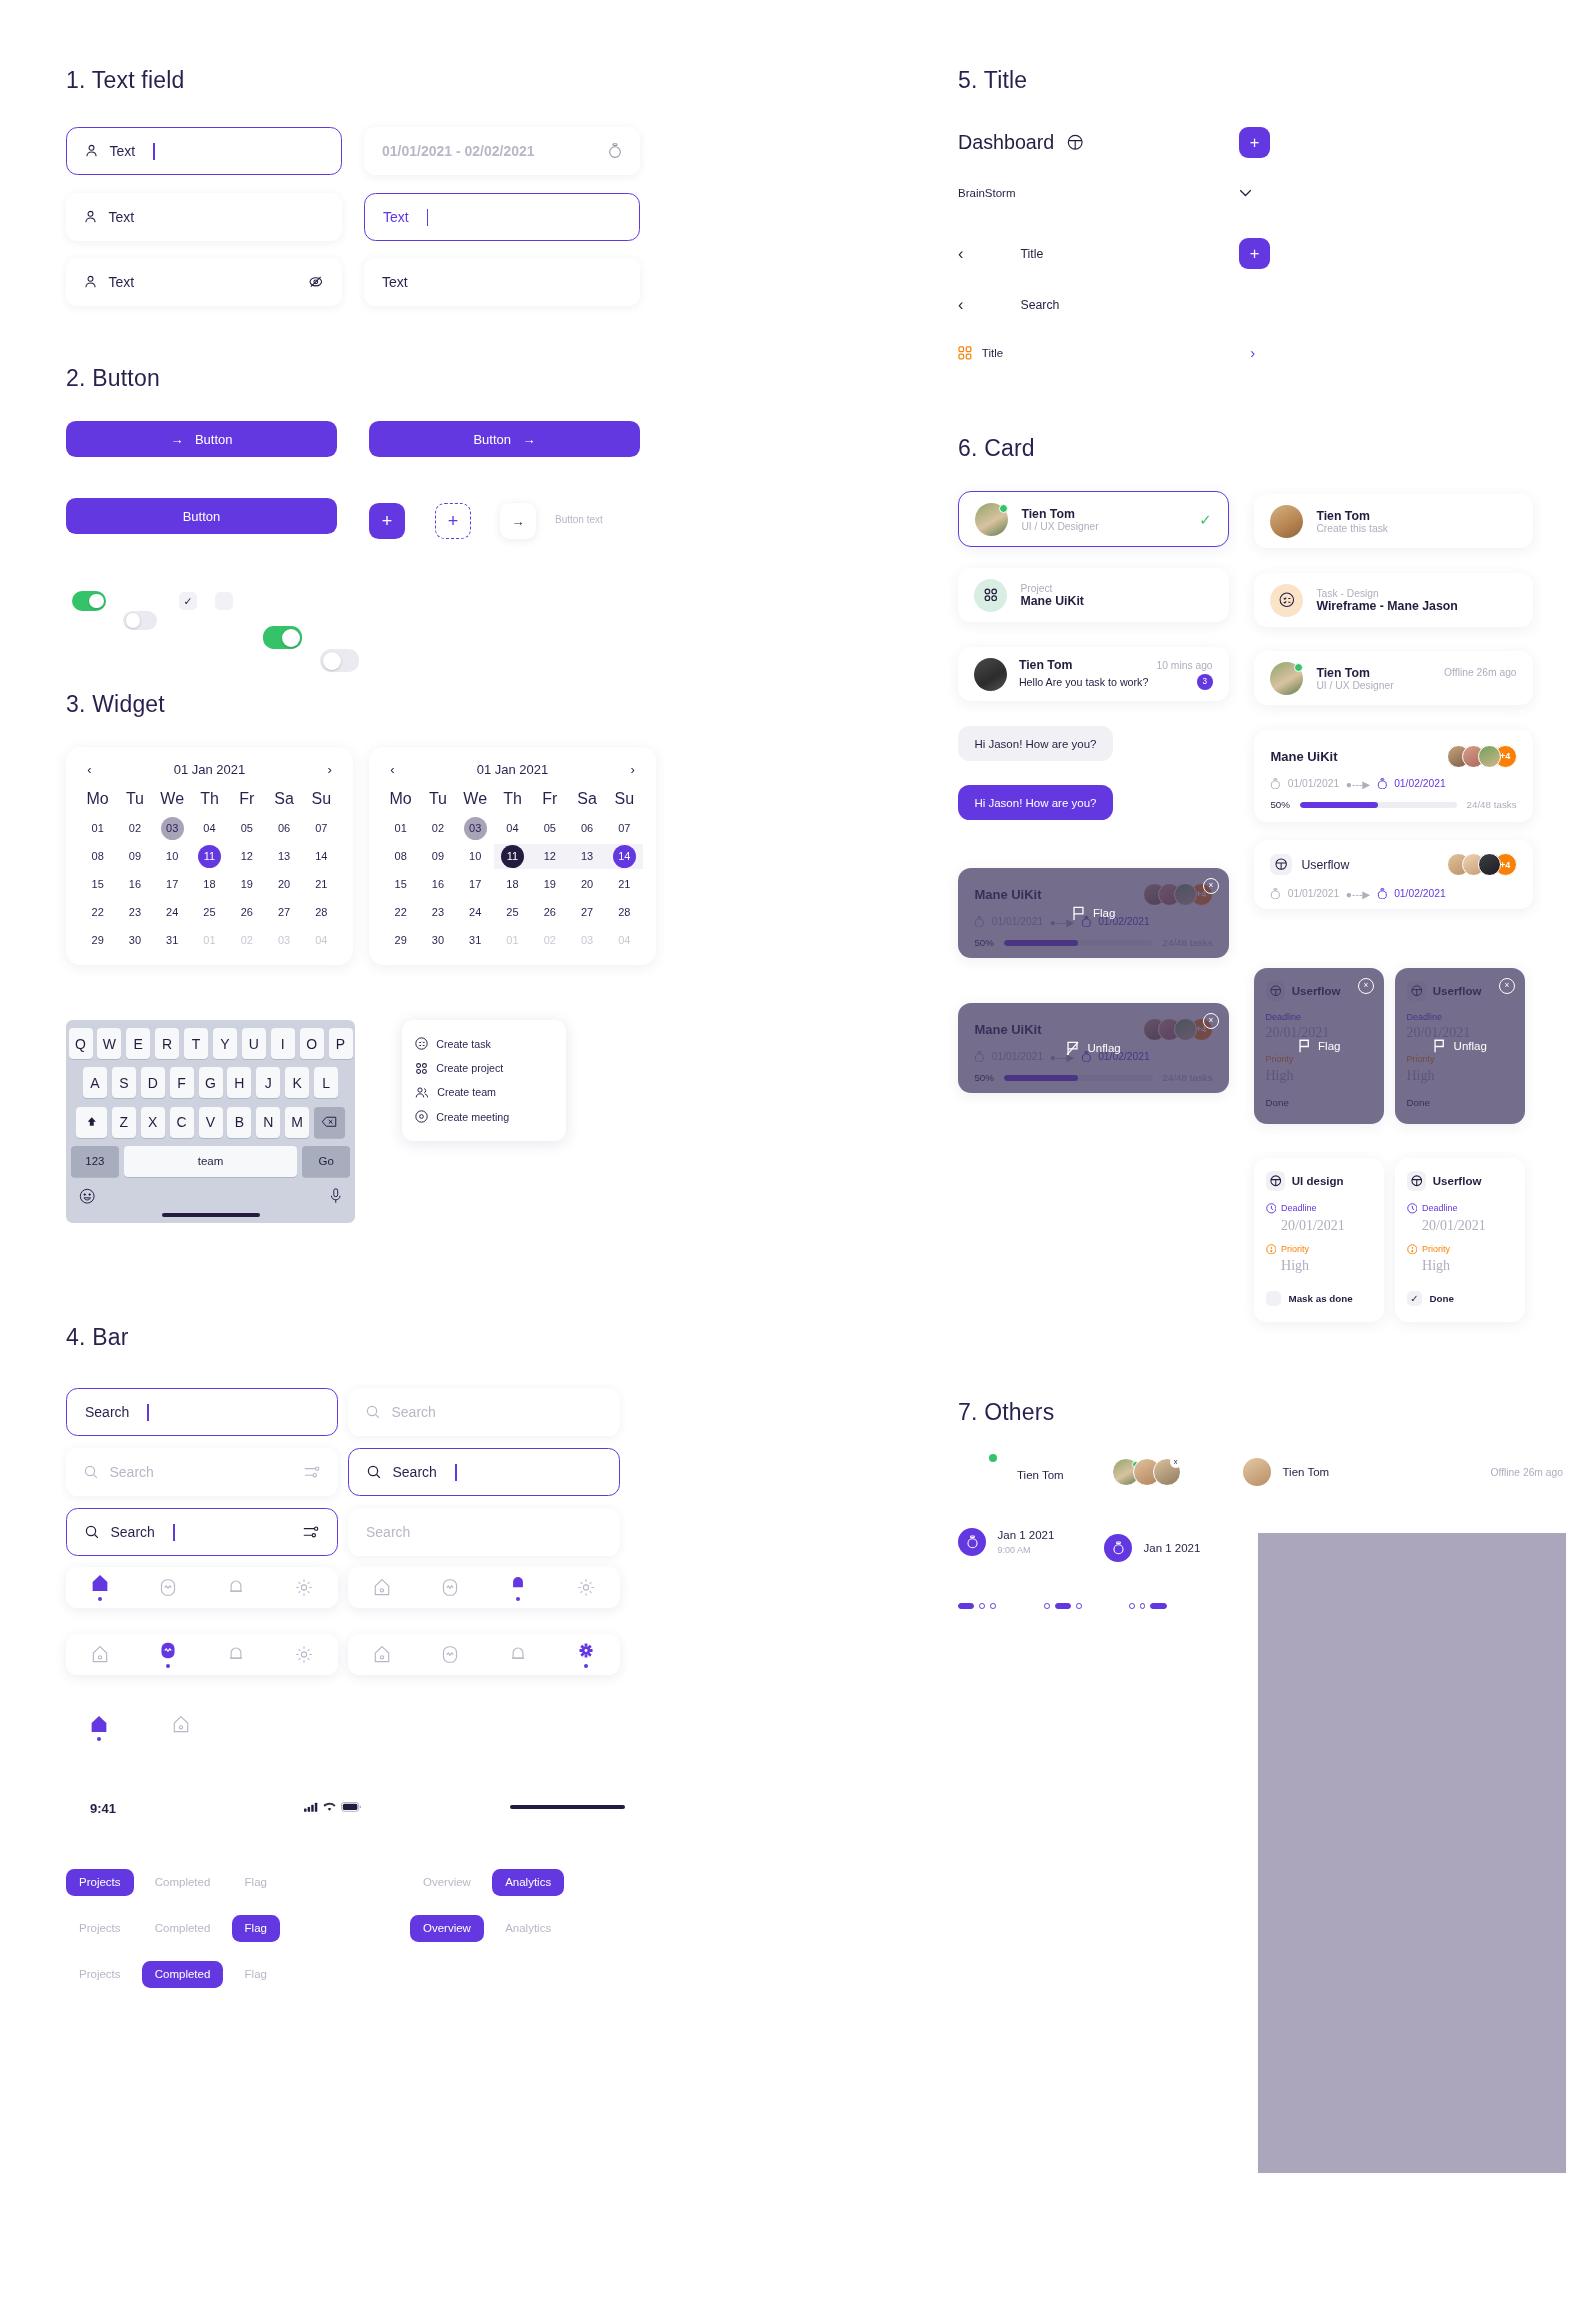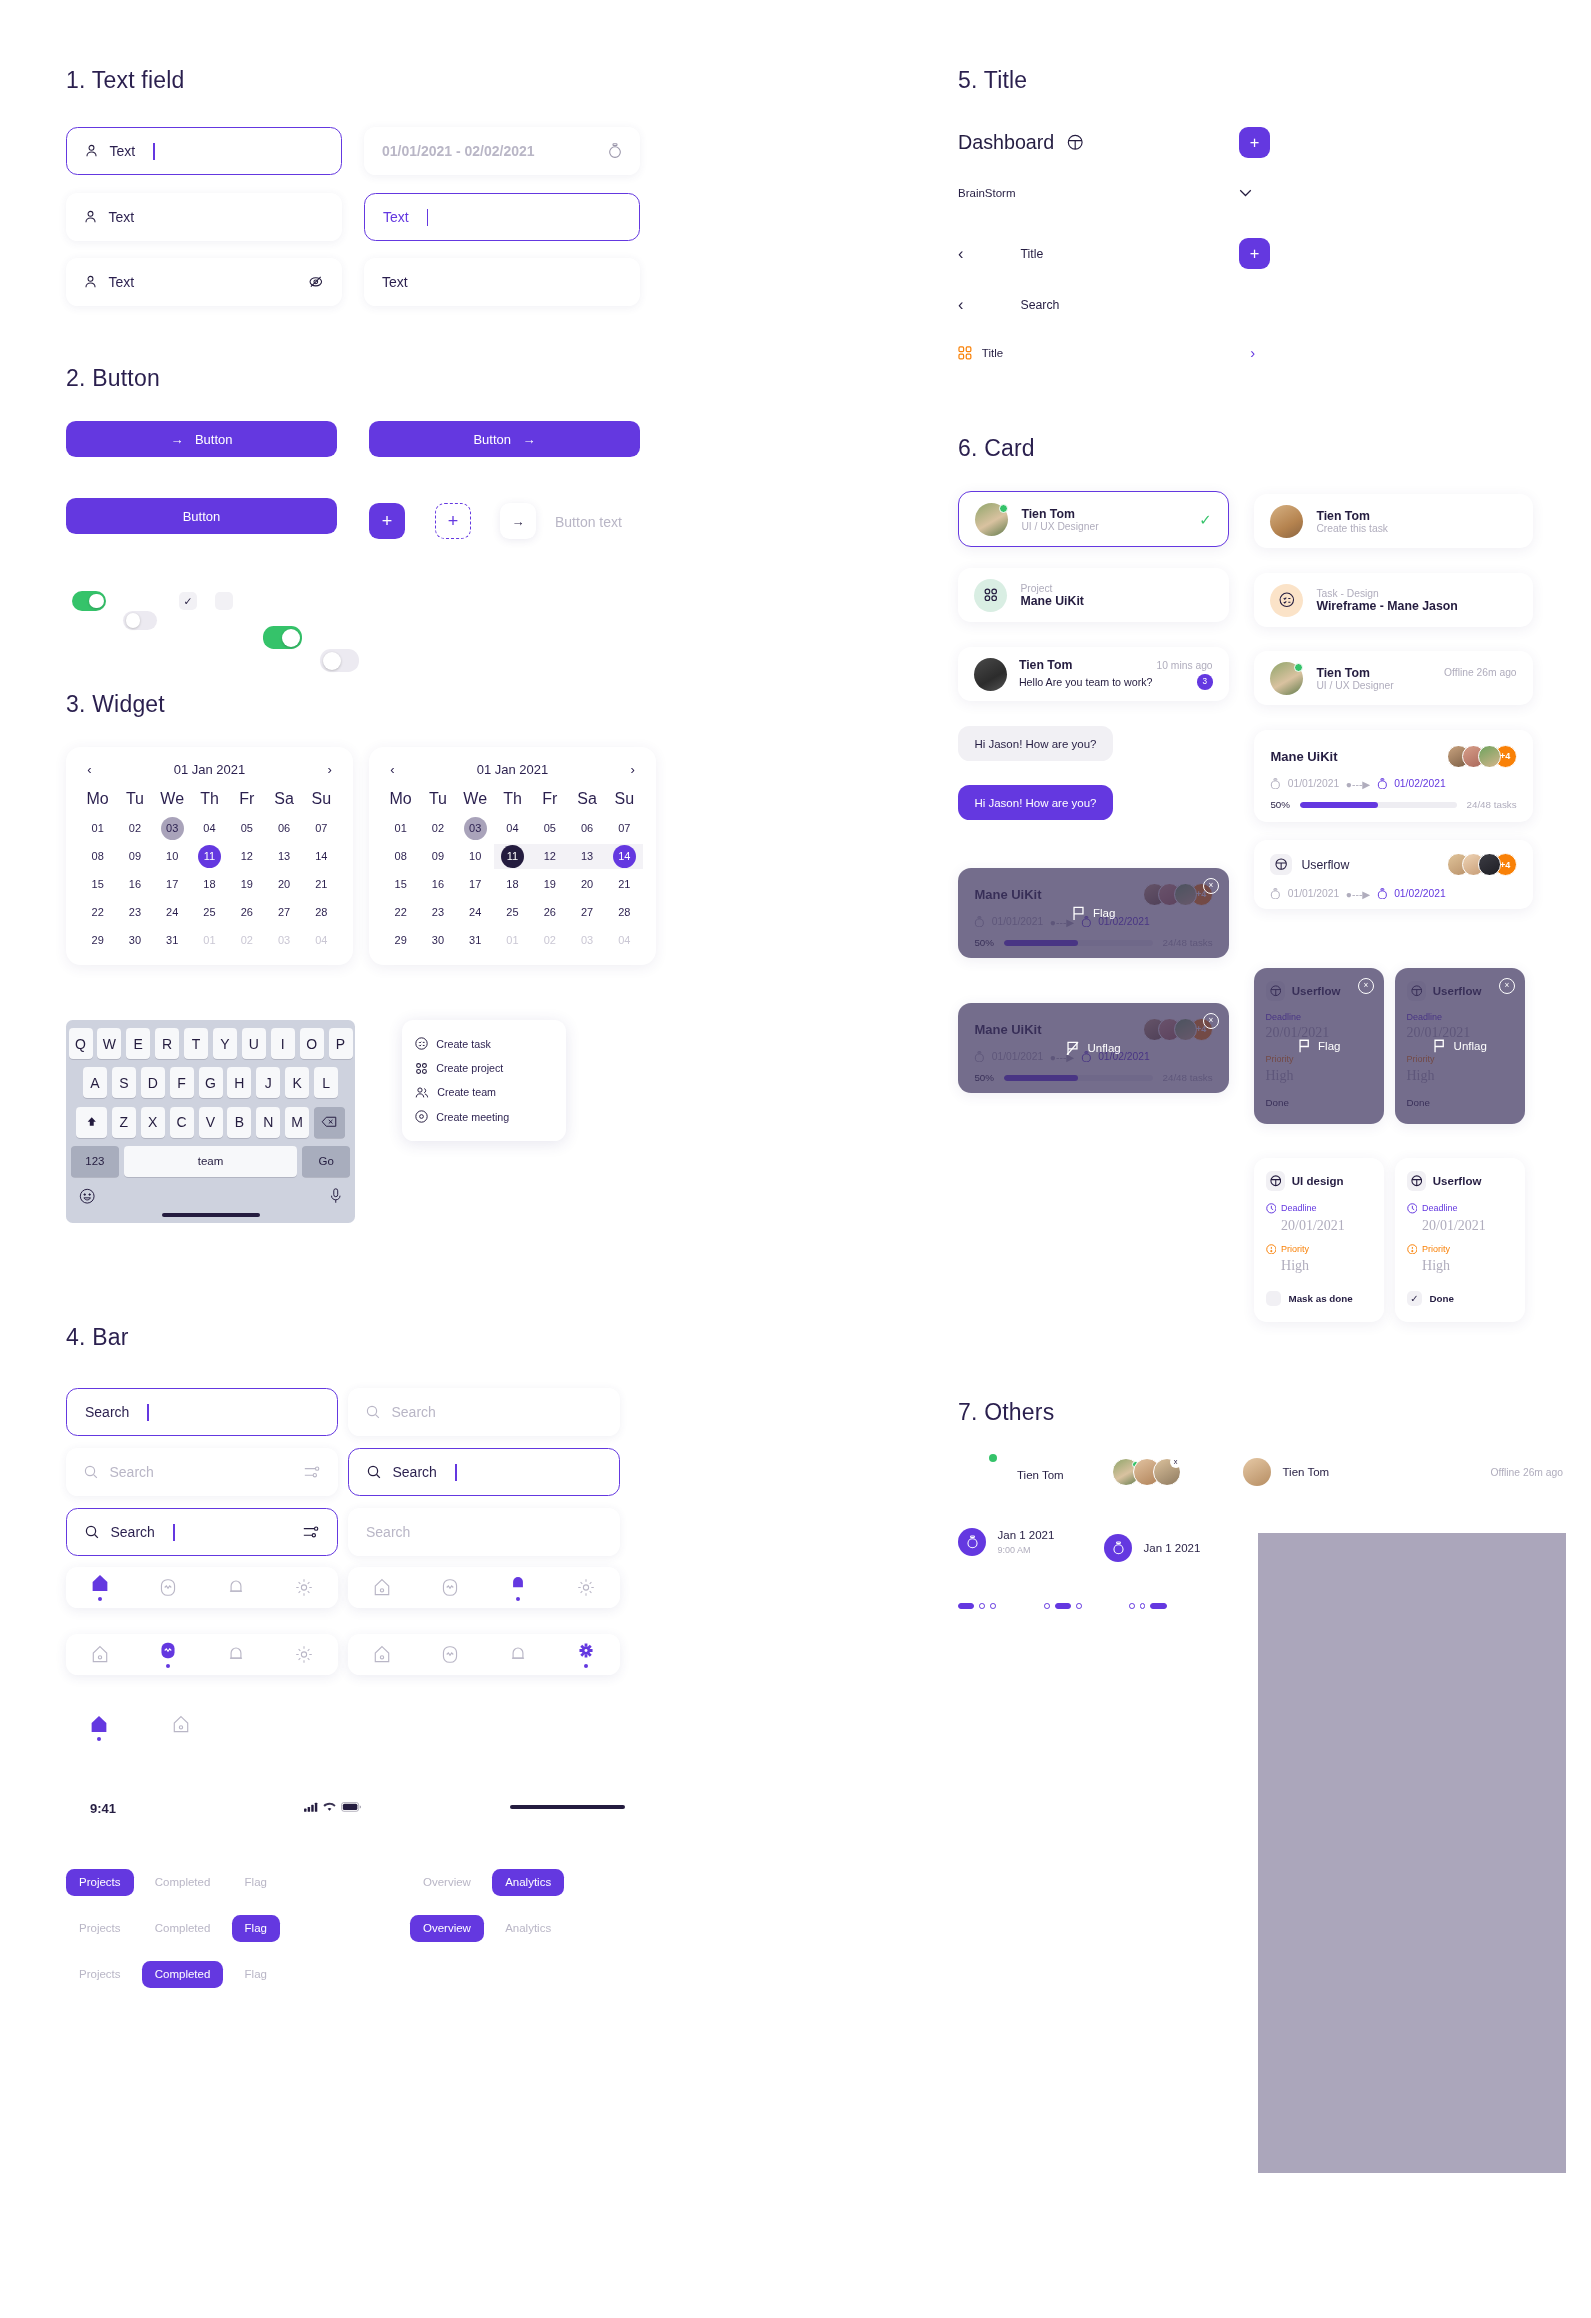--- a/index.html
+++ b/index.html
@@ -42,21 +42,21 @@
     height: 36px; display: flex; align-items: center; justify-content: center;
     gap: 11.5px; font-size: 13px; cursor: pointer;
   }
   .sq {
     width: 36px; height: 36px; border-radius: 9.8px;
     display: flex; align-items: center; justify-content: center;
   }
   .sq.solid { background: #6438e0; color: #fff; font-size: 18px; }
   .sq.dash { border: 1.6px dashed #6438e0; color: #6438e0; font-size: 18px; }
   .sq.white { background: #fff; box-shadow: 0 1.6px 8.2px rgba(60,50,120,.10); color: #241c3f; }
-  .btn-text { font-size: 14px; color: #b9b6c6; }
+  .btn-text { font-size: 10px; color: #b9b6c6; }
 
   
   .tgl { width: 34px; height: 19.7px; border-radius: 10.7px; position: relative; }
   .tgl .knob {
     position: absolute; top: 2.5px; width: 14.8px; height: 14.8px;
     border-radius: 50%; background: #fff; box-shadow: 0 0.8px 2.5px rgba(0,0,0,.22);
   }
   .tgl.on { background: #35c36a; } .tgl.on .knob { right: 2.5px; }
   .tgl.off { background: #eceaf1; } .tgl.off .knob { left: 2.5px; }
   .chk {
@@ -946,21 +946,21 @@
 </div>
 
 <div class="card abs" style="left:958px; top:647px; width:271px; height:54px; display:flex; align-items:center; padding:0 16.4px; gap:11.5px;">
   <div class="av" style="width:33px;height:33px;background:linear-gradient(150deg,#4a4a4a,#2c2c2c 60%,#555);"></div>
   <div style="flex:1;">
     <div style="display:flex;align-items:center;">
       <span class="name">Tien Tom</span>
       <span class="sub" style="margin-left:auto;">10 mins ago</span>
     </div>
     <div style="display:flex;align-items:center;margin-top:1.6px;">
-      <span style="font-size:10.7px;color:#241c3f;">Hello Are you team to work?</span>
+      <span style="font-size:10.7px;color:#241c3f;">Hello Are you task to work?</span>
       <span style="margin-left:auto;width:15.6px;height:15.6px;border-radius:50%;background:#6438e0;color:#fff;font-size:8.2px;display:flex;align-items:center;justify-content:center;">3</span>
     </div>
   </div>
 </div>
 
 <div class="abs" style="left:958px; top:726px; background:#f1f0f4; border-radius:11.5px; padding:11.5px 16.4px; font-size:11.5px;">Hi Jason! How are you?</div>
 <div class="abs" style="left:958px; top:785px; background:#6438e0; color:#fff; border-radius:11.5px; padding:11.5px 16.4px; font-size:11.5px;">Hi Jason! How are you?</div>
 
 <div class="abs" style="left:958px; top:868px; width:271px; height:90px;">
   <div class="card" style="width:100%;height:100%;padding:14.8px 16.4px;">

